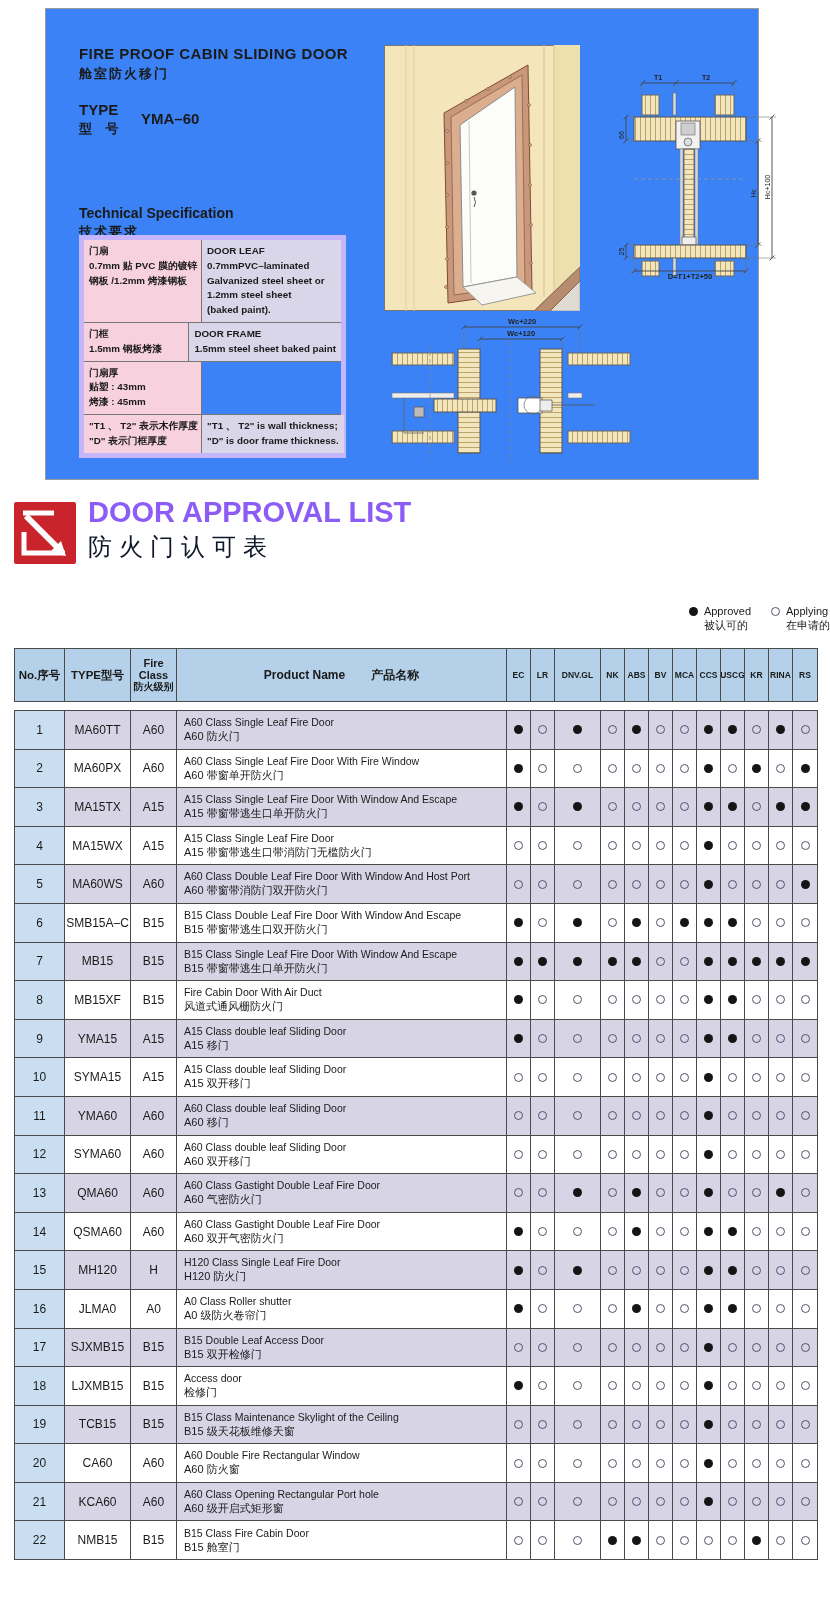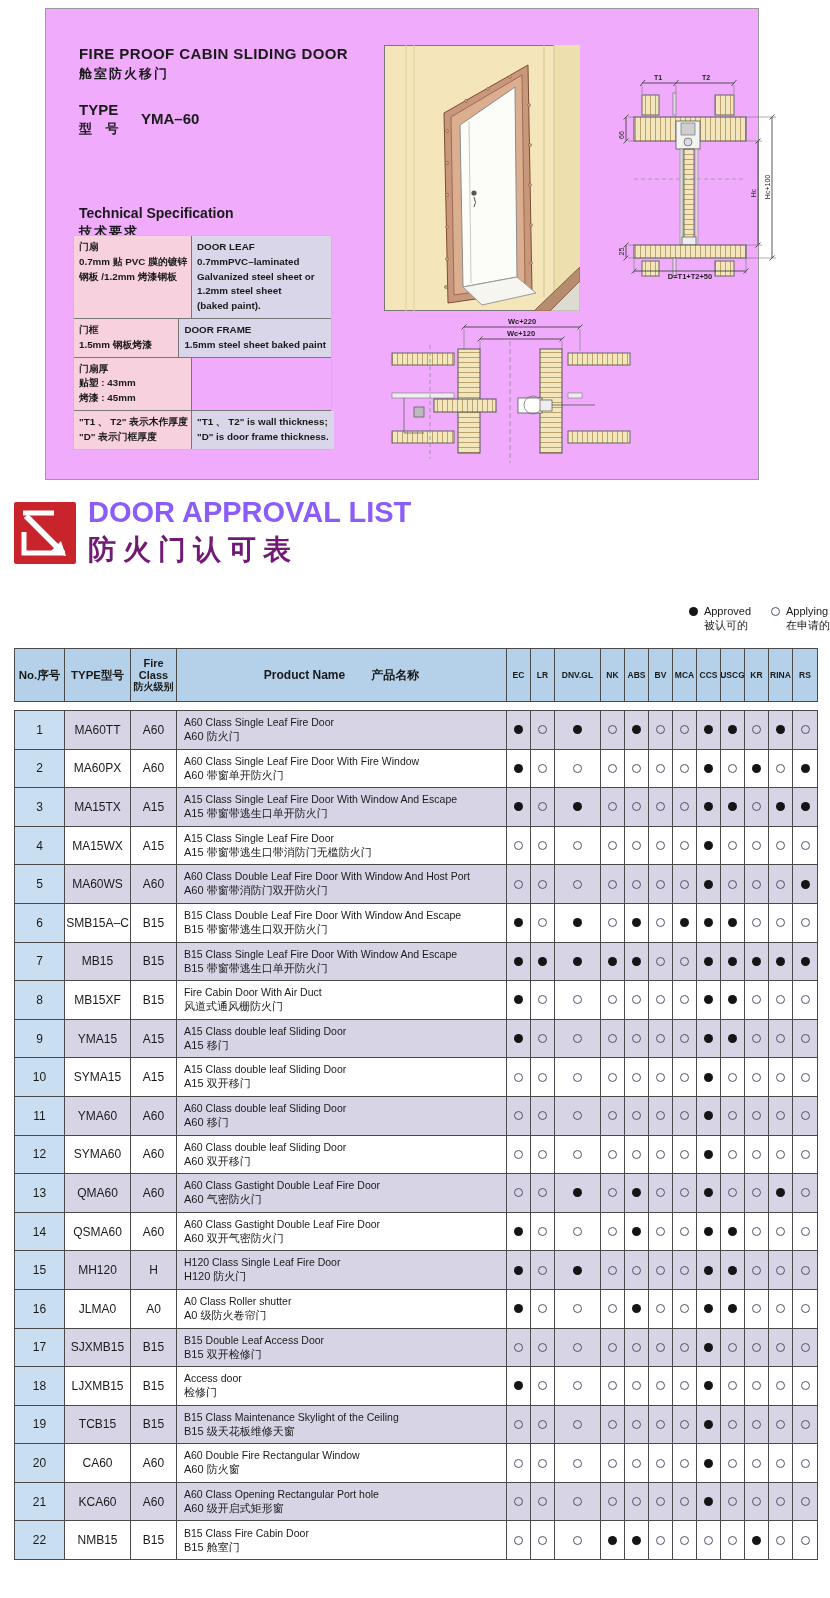--- a/index.html
+++ b/index.html
@@ -1,48 +1,48 @@
 <!DOCTYPE html>
 <html><head>
 <meta charset="utf-8">
 <style>
   html,body{margin:0;padding:0;background:#fff;}
   .page{position:relative;width:830px;height:1598px;background:#fff;overflow:hidden;
         font-family:"Liberation Sans",sans-serif;color:#1a1a1a;}
 
   
   .top-box{position:absolute;left:45px;top:8px;width:712px;height:470px;
-           border:1px solid #9a9a9a;background:#f0abfc;}
+           border:1px solid #9a9a9a;background:#3b82f6;}
   .title-block{position:absolute;left:33px;top:36px;}
   .title-en{font-size:15px;font-weight:700;letter-spacing:.4px;}
   .title-cn{font-size:13px;font-weight:700;margin-top:3px;letter-spacing:2px;}
   .type-block{position:absolute;left:33px;top:92px;width:180px;}
   .type-en{font-size:15px;font-weight:700;}
   .type-cn{font-size:13px;font-weight:700;letter-spacing:5px;margin-top:2px;}
   .type-value{position:absolute;left:62px;top:9px;font-size:15px;font-weight:700;}
   .spec-heading{position:absolute;left:33px;top:196px;}
   .spec-h-en{font-size:14px;font-weight:700;}
   .spec-h-cn{font-size:13px;font-weight:700;margin-top:2px;letter-spacing:2px;}
-  .spec-table{position:absolute;left:27px;top:226px;width:257px;border:1px solid #c4b5fd;}
+  .spec-table{position:absolute;left:33px;top:226px;width:257px;border:5px solid #c4b5fd;}
   .spec-row{display:flex;border-top:1px solid #777;}
   .spec-row:first-child{border-top:none;}
   .spec-cell{padding:4px 5px;font-size:9.8px;font-weight:700;line-height:14.8px;white-space:nowrap;}
   .spec-cn{width:107px;background:#f7d2de;border-right:1px solid #777;}
   .spec-en{flex:1;background:#d9d6e9;}
 
   .door-illus{position:absolute;left:338px;top:36px;}
   .section-draw{position:absolute;left:572px;top:58px;}
   .plan-draw{position:absolute;left:344px;top:306px;text-align:center;}
   svg text{font-family:"Liberation Sans",sans-serif;fill:#222;}
 
   
   .approval-head{position:absolute;left:14px;top:500px;width:640px;height:70px;}
   .app-icon{position:absolute;left:0;top:2px;}
   .app-title-en{position:absolute;left:74px;top:-4px;font-size:29px;font-weight:700;color:#8b5cf6;}
-  .app-title-cn{position:absolute;left:74px;top:31px;font-size:28px;font-weight:700;color:#701a75;letter-spacing:7px;}
+  .app-title-cn{position:absolute;left:74px;top:31px;font-size:24px;font-weight:400;color:#0f172a;letter-spacing:7px;}
 
   
   .legend{position:absolute;right:0;top:604px;display:flex;gap:20px;font-size:11px;}
   .legend-item{display:flex;gap:6px;}
   .legend-marker{margin-top:3px;flex:0 0 auto;}
   .legend-en{line-height:14px;}
   .legend-cn{line-height:15px;}
 
   .dot{display:inline-block;width:9px;height:9px;border-radius:50%;}
   .dot.filled{background:#151515;}

